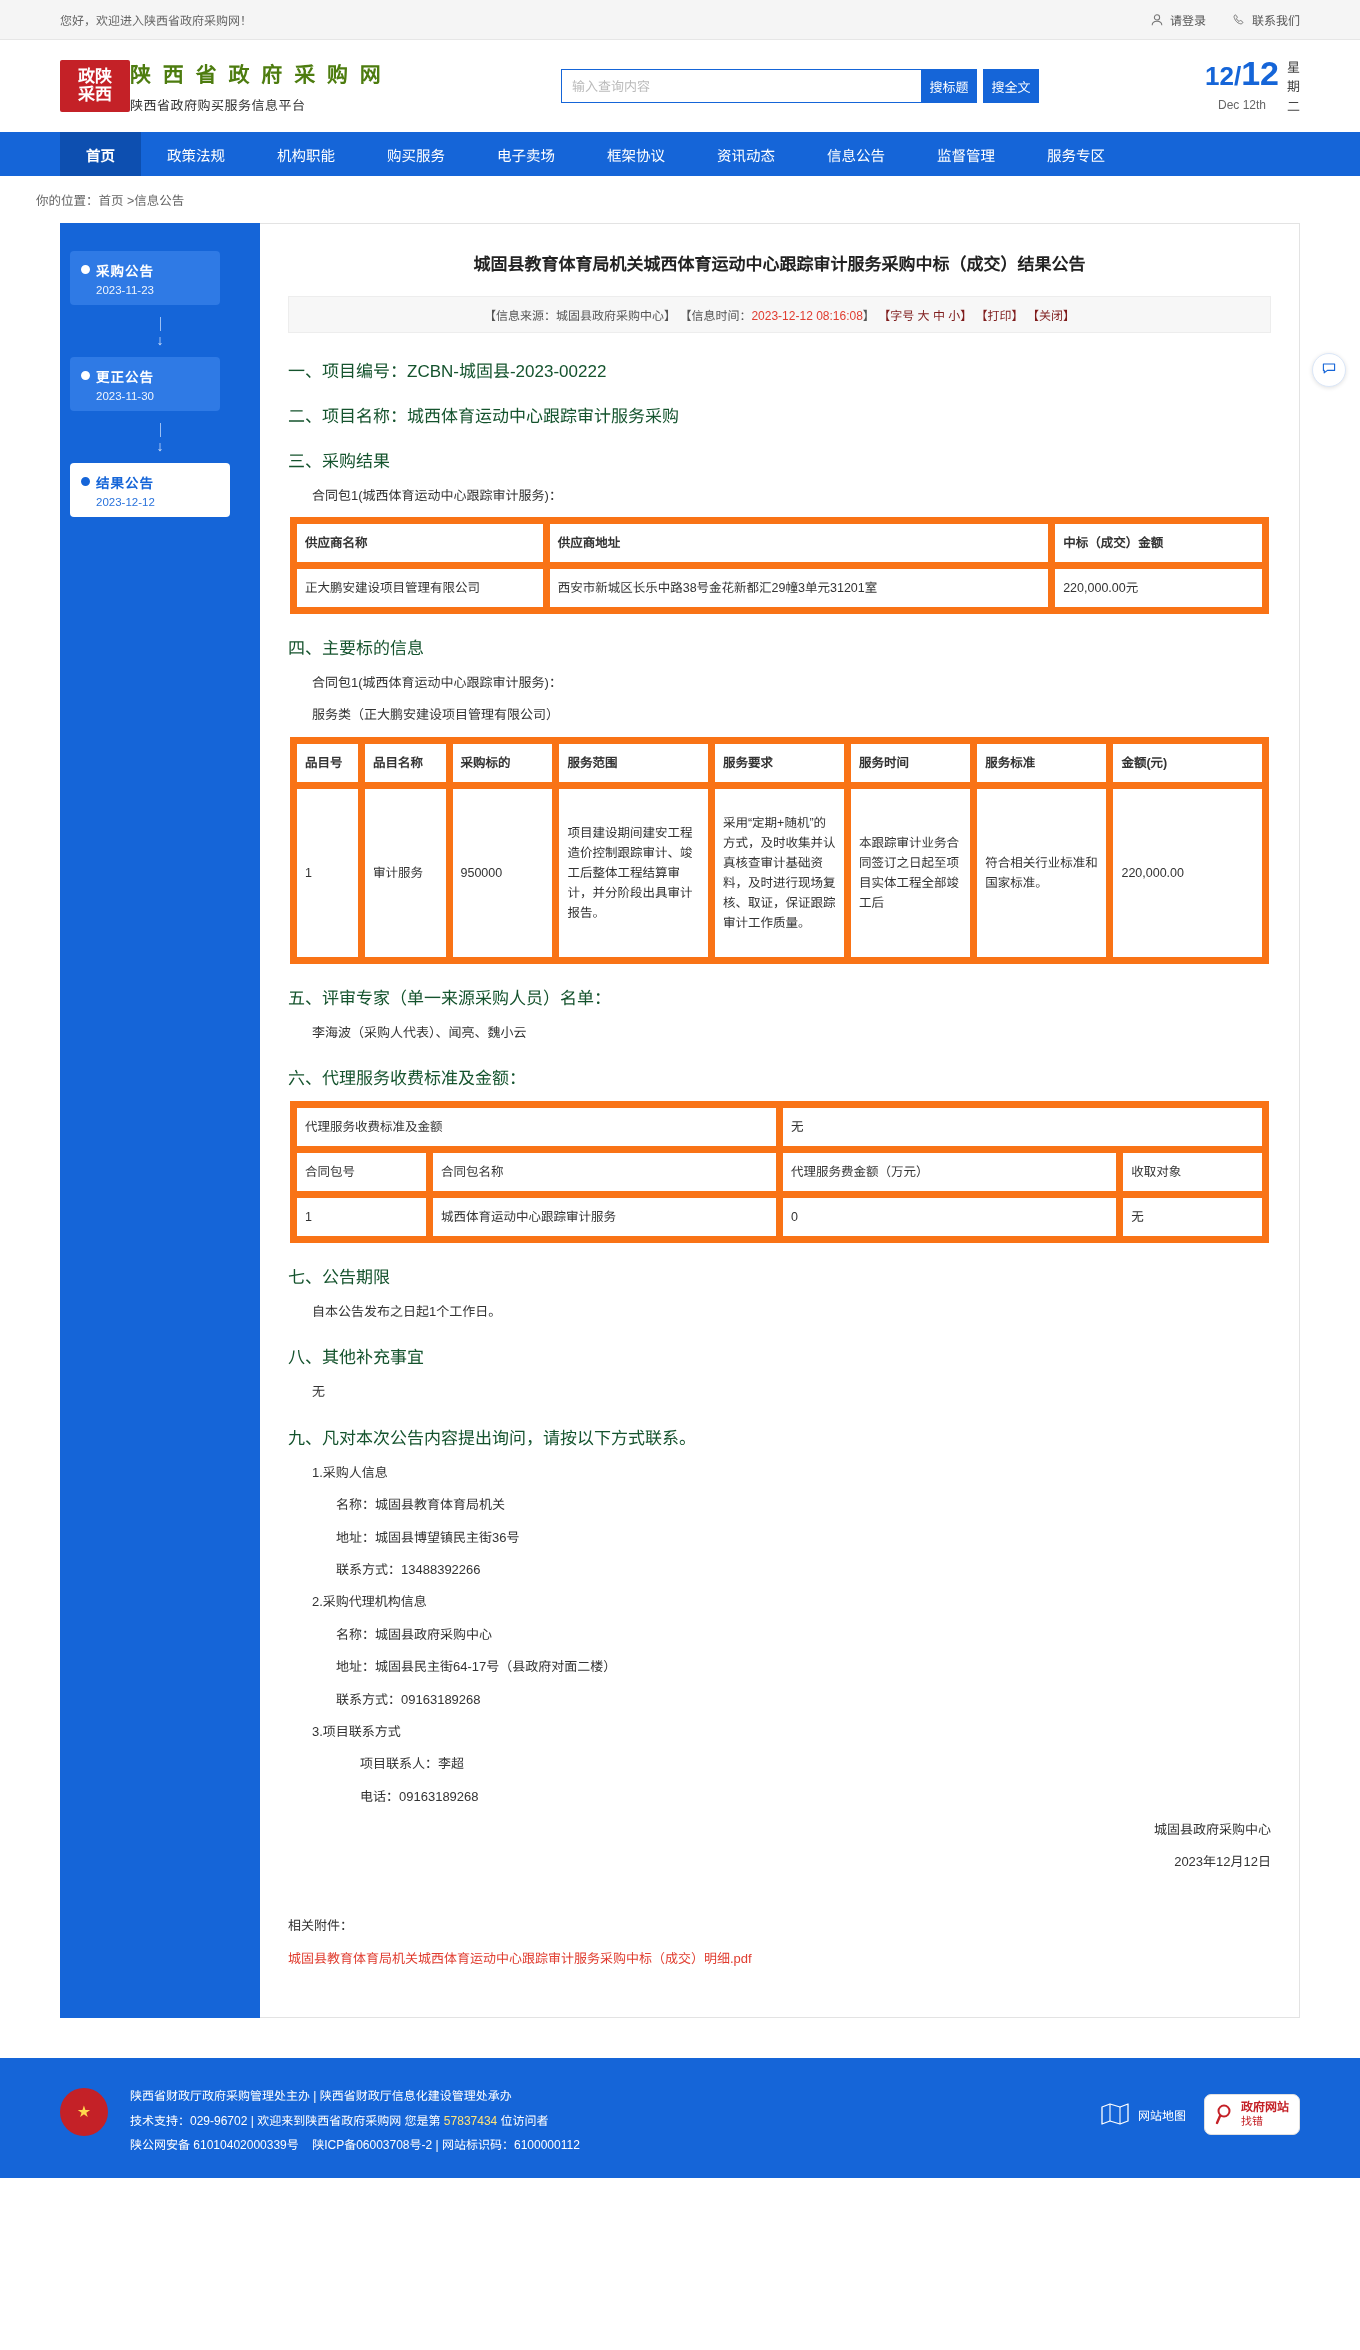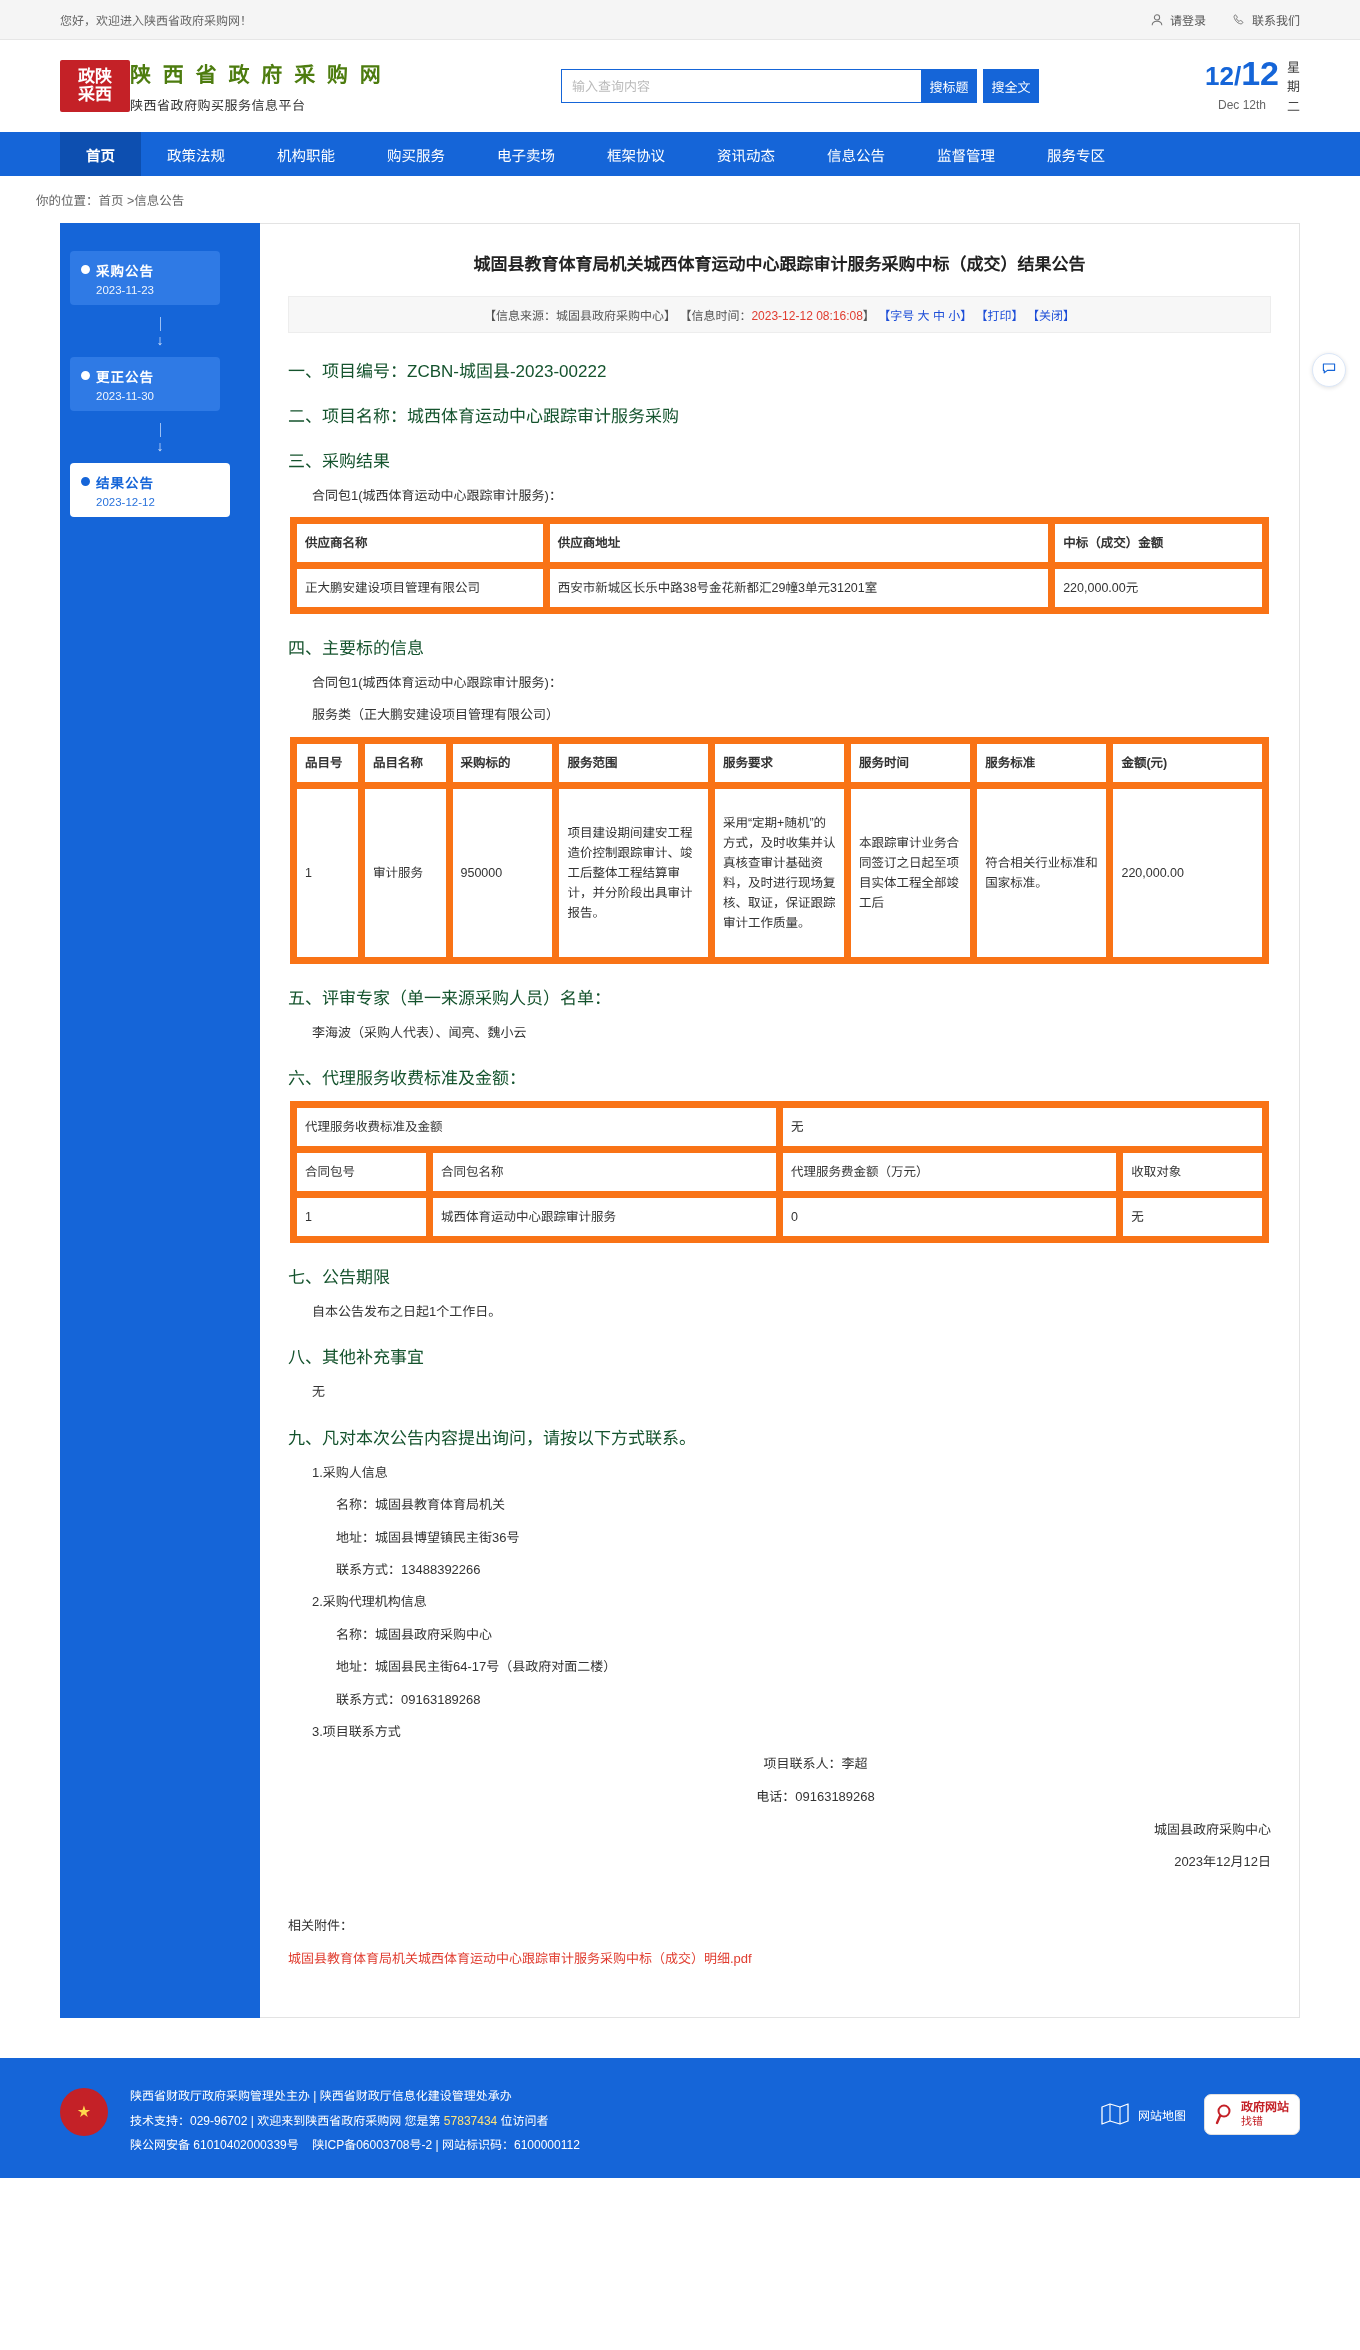--- a/index.html
+++ b/index.html
@@ -172,27 +172,27 @@
   .meta {
     background: #f7f7f7;
     border: 1px solid #ededed;
     text-align: center;
     font-size: 12px;
     color: #555;
     padding: 9px 6px;
     margin-bottom: 24px;
   }
   .meta .time { color: #e03c2f; }
-  .meta .lnk { color: #1d4ed8; cursor: pointer; }
+  .meta .lnk { color: #7f1d1d; cursor: pointer; }
 
   .sec { font-size: 17px; font-weight: normal; color: #14532d; margin: 20px 0 12px 0; }
   .p { font-size: 13px; color: #333; margin: 9px 0; line-height: 1.8; }
   .indent1 { padding-left: 24px; }
   .indent2 { padding-left: 48px; }
-  .indent3 { padding-left: 72px; text-align: center; }
+  .indent3 { padding-left: 72px; }
 
   table.tbl {
     width: 100%;
     border-collapse: collapse;
     margin: 10px 0 4px 0;
     font-size: 12.5px;
   }
   table.tbl th, table.tbl td {
     border: 7px solid #f97316;
     padding: 9px 8px;

